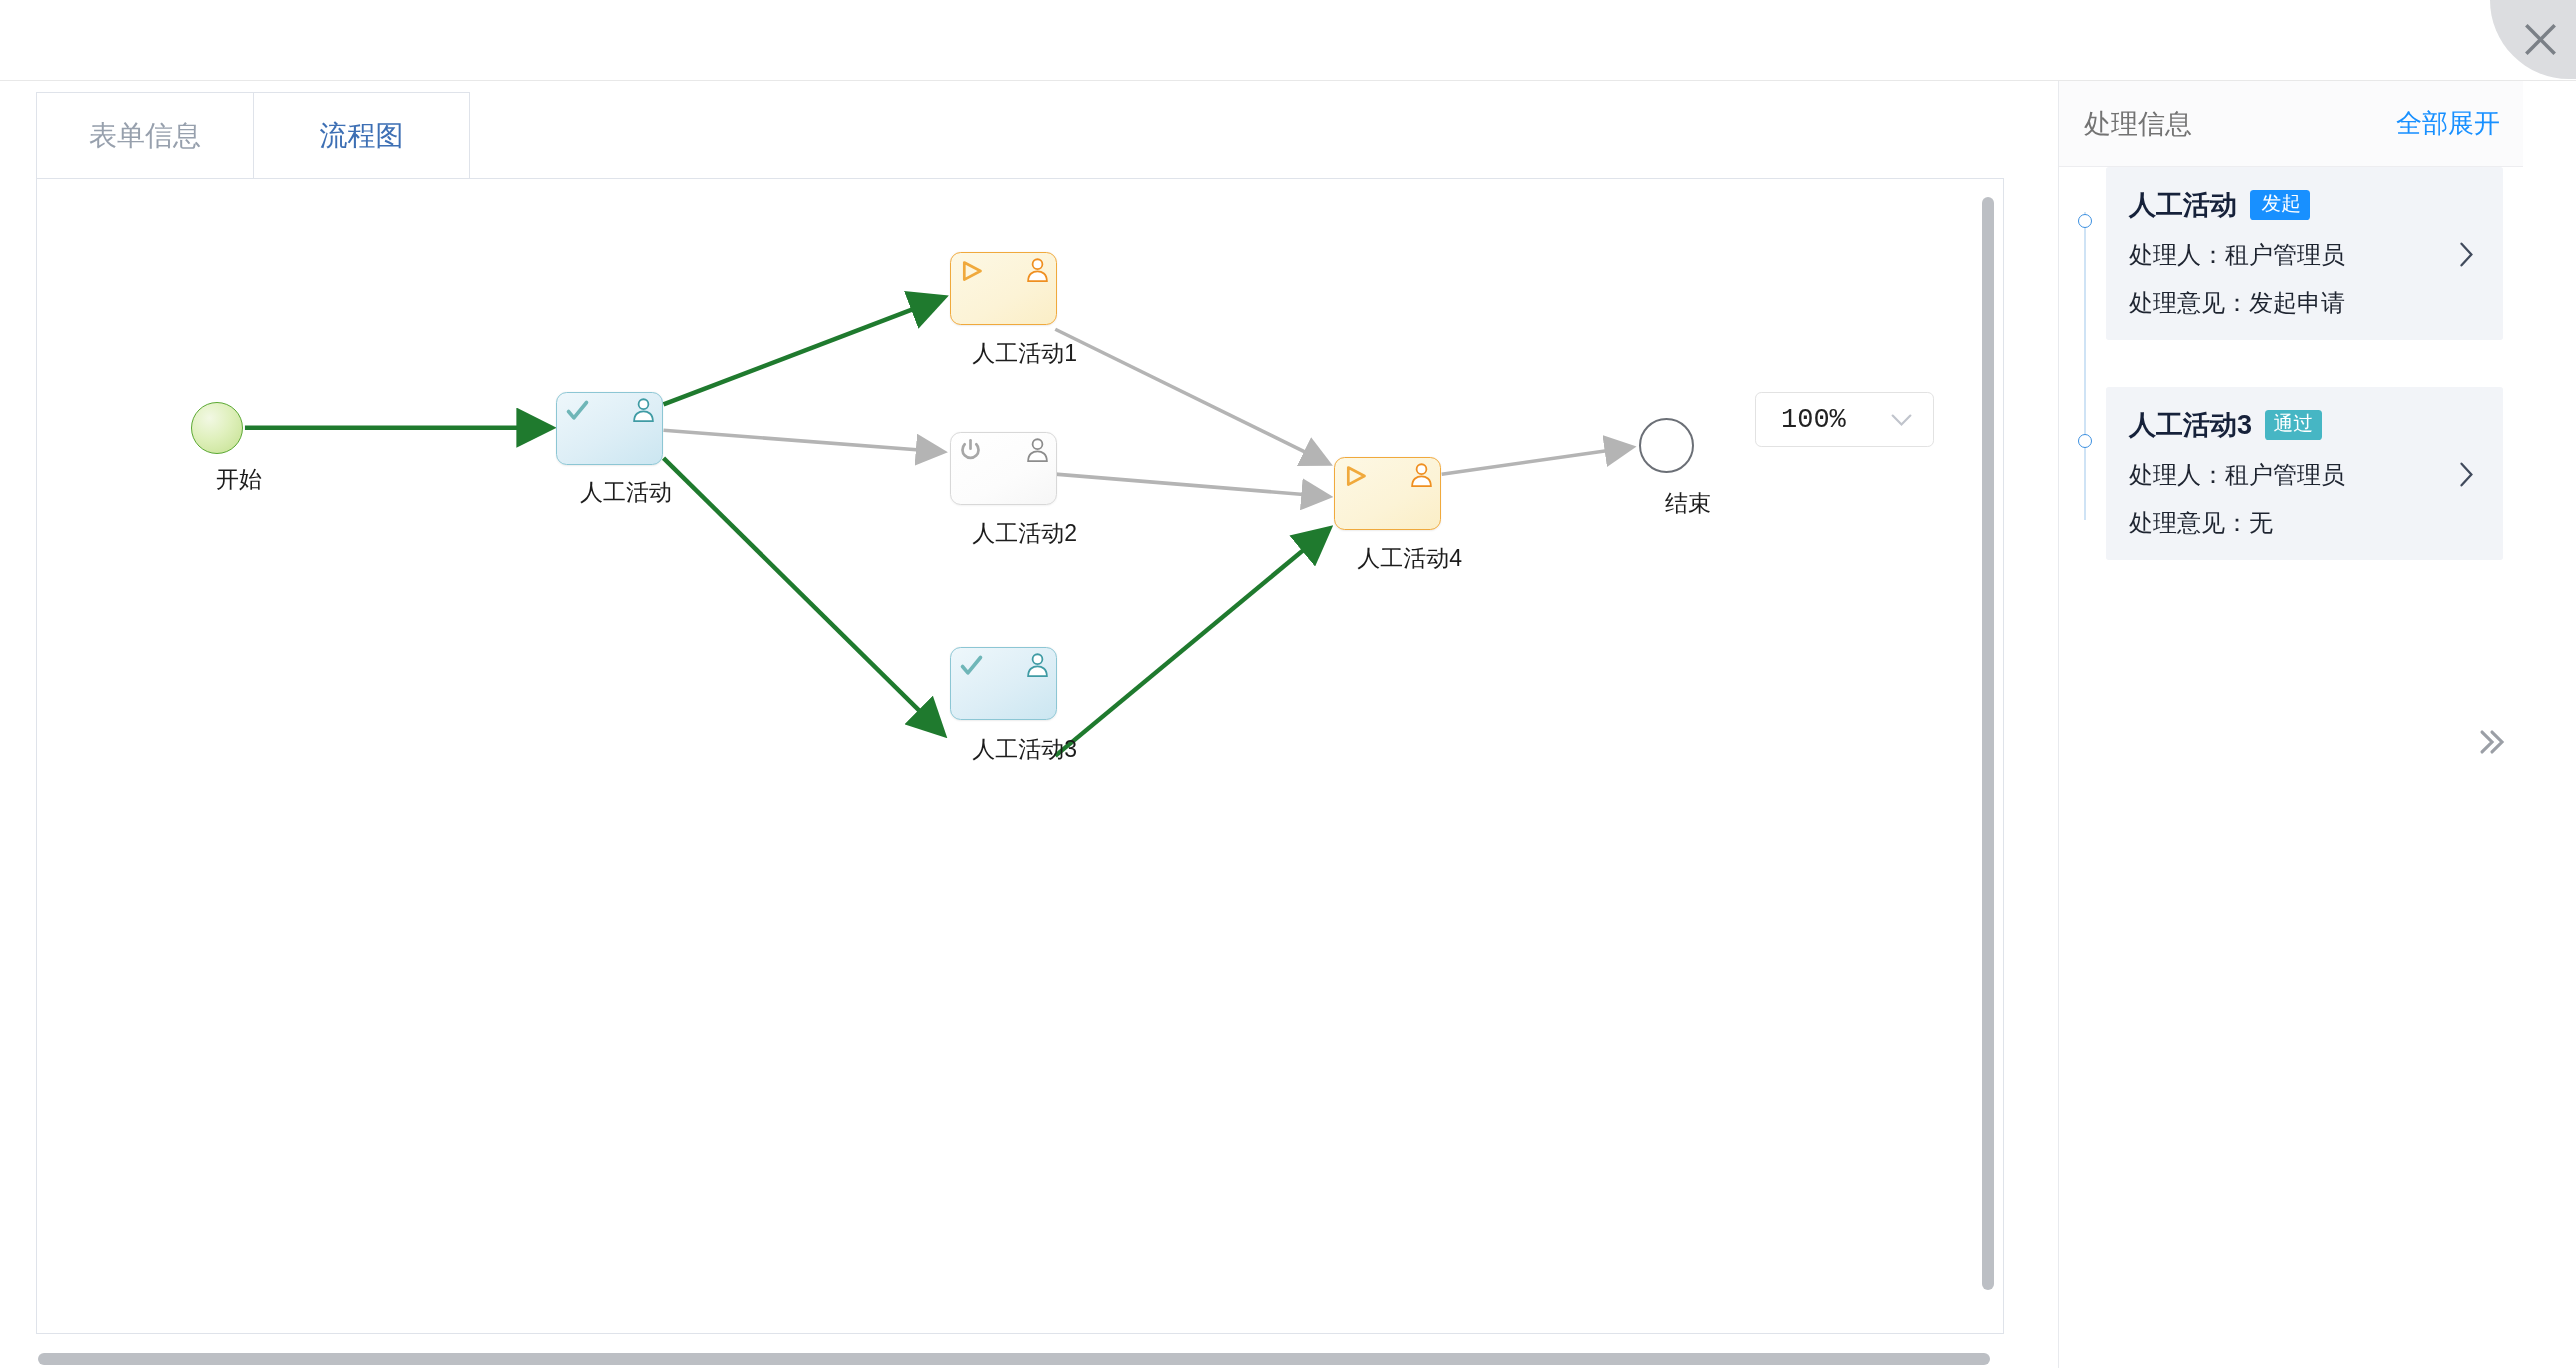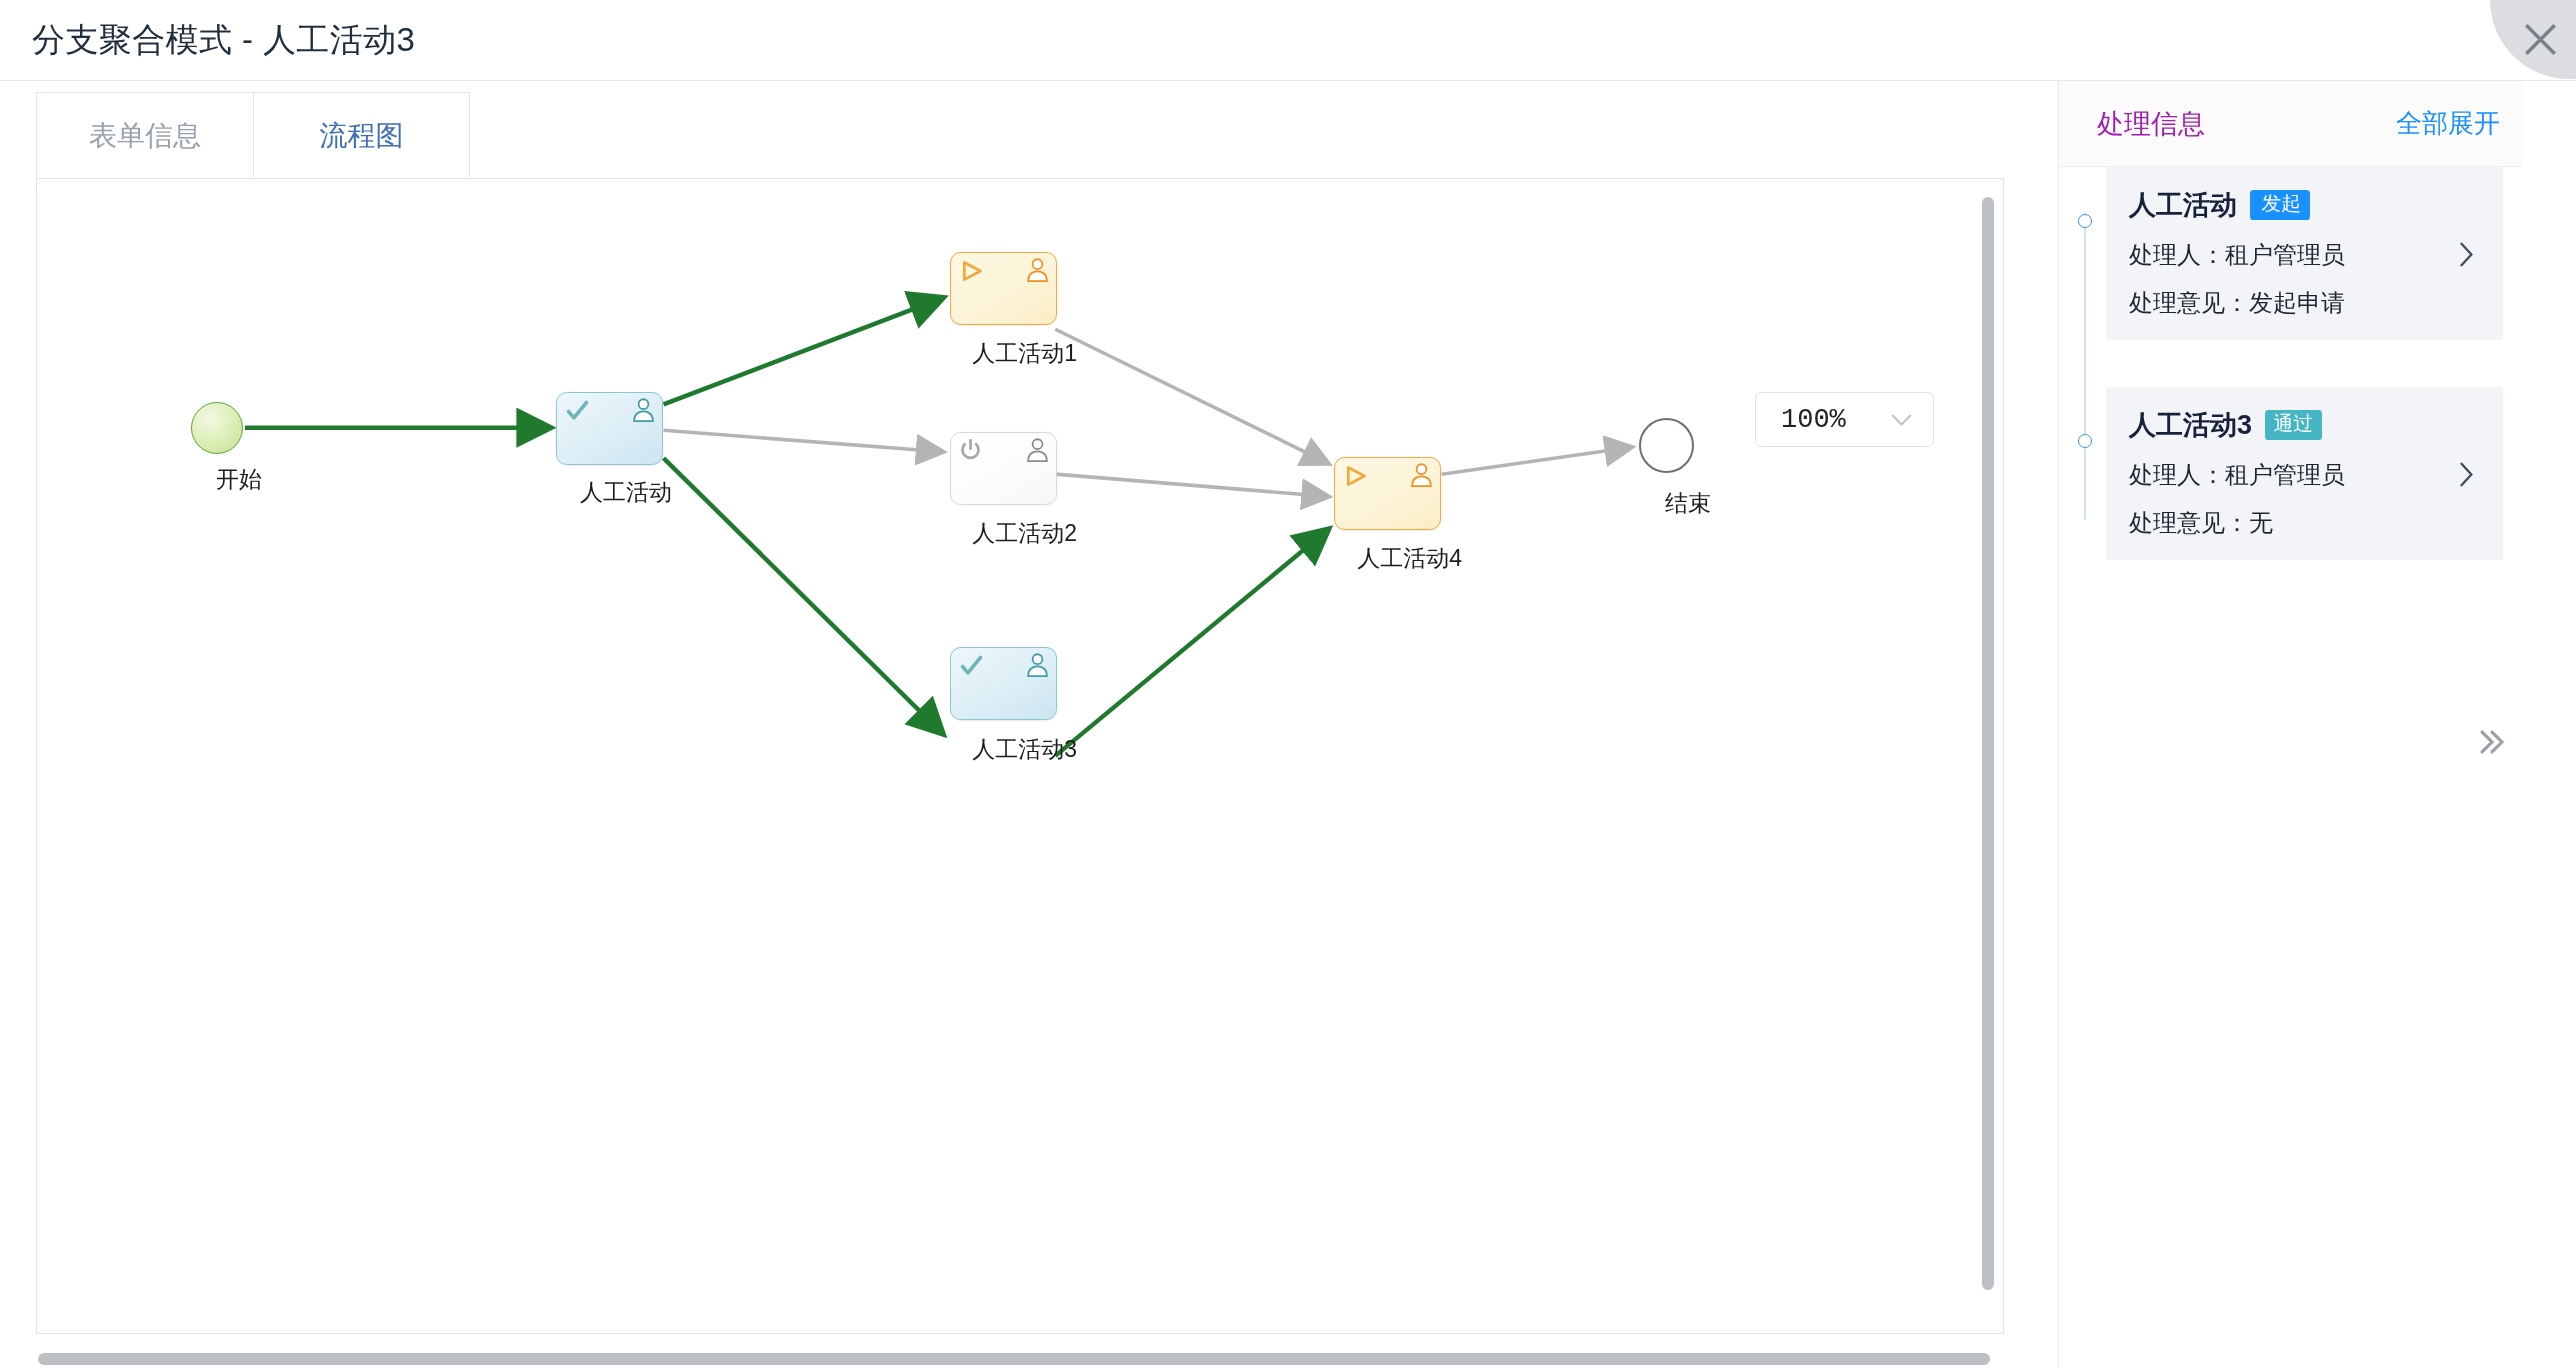--- a/index.html
+++ b/index.html
@@ -124,22 +124,22 @@
   
   #right-panel {
     position: absolute; left: 2058px; top: 81px; width: 464px; height: 1288px;
     background: #ffffff; border-left: 1.8px solid #e8eaee;
   }
   #right-header {
     position: absolute; left: 0; top: 0; width: 464px; height: 86px;
     background: #fbfbfc; border-bottom: 1.8px solid #ededf0;
   }
   #right-header-title {
-    position: absolute; left: 38px; top: 25px;
-    font-size: 27px; color: #a21caf;
+    position: absolute; left: 25px; top: 25px;
+    font-size: 27px; color: #737373;
   }
   #expand-all {
     position: absolute; right: 23px; top: 25px;
     font-size: 26px; color: #1890ff; cursor: pointer; white-space: nowrap;
   }
 
   #timeline { position: absolute; left: 0; top: 86px; width: 464px; }
   #timeline-axis {
     position: absolute; left: 25px; top: 45px; width: 1.8px; height: 308px;
     background: #cfe3f5;
@@ -167,21 +167,20 @@
 
   #collapse-handle {
     position: absolute; right: 10.7px; top: 642px;
     cursor: pointer;
   }
 </style>
 </head>
 <body>
 
 <div id="header">
-  <div id="page-title">分支聚合模式 - 人工活动3</div>
   <div id="close-btn">
     <span>
       <svg width="39" height="39" viewBox="0 0 44 44">
         <line x1="6" y1="6" x2="38" y2="38" stroke="#7b8087" stroke-width="4"></line>
         <line x1="38" y1="6" x2="6" y2="38" stroke="#7b8087" stroke-width="4"></line>
       </svg>
     </span>
   </div>
 </div>
 

